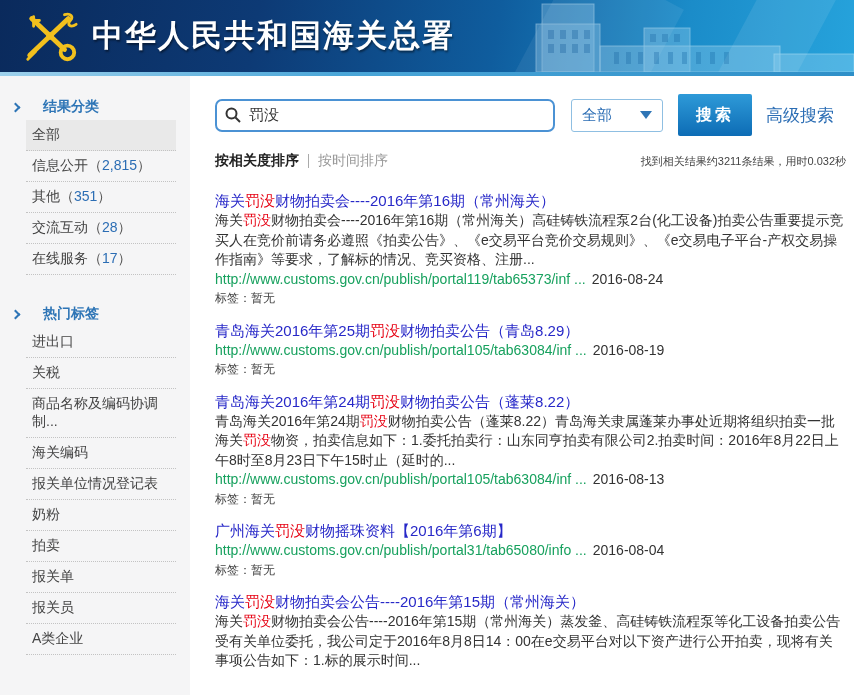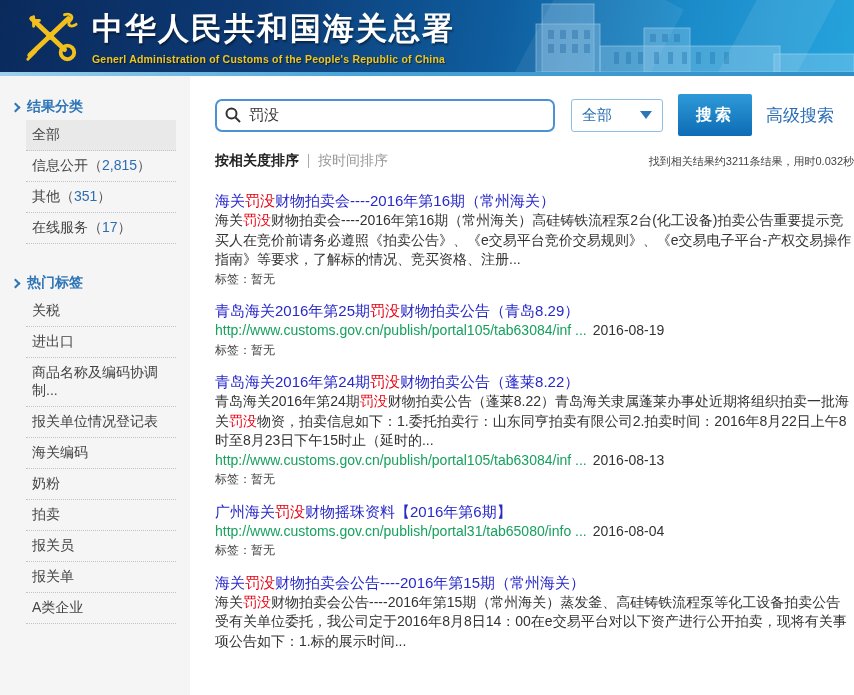--- a/index.html
+++ b/index.html
@@ -20,31 +20,31 @@
   .title-cn { color:#ffffff; font-size:31px; font-weight:bold; letter-spacing:2px; text-shadow:1px 2px 2px rgba(0,0,0,0.45); }
   .title-en { color:#f0c61f; font-size:10.5px; font-weight:bold; margin-top:3px; letter-spacing:0.2px; text-shadow:1px 1px 1px rgba(0,0,0,0.5); }
   .building { position:absolute; right:0; bottom:0; height:70px; width:330px; opacity:0.55; }
   .header-strip { height:4px; background:linear-gradient(90deg,#9ed1ec,#4aa6d8 40%,#2e8fc8); }
 
   
   .layout { display:flex; height:619px; }
 
   
   .sidebar { width:190px; background:#f5f5f6; padding:22px 0 0 12px; flex:0 0 auto; }
-  .side-head { display:flex; align-items:center; color:#2e75b6; font-size:14px; font-weight:bold; margin-bottom:4px; }
+  .side-head { display:flex; align-items:center; color:#2e75b6; font-size:14px; font-weight:bold; margin-bottom:4px;gap:16px; }
   .chev { width:7px; height:7px; border-top:2px solid #2e75b6; border-right:2px solid #2e75b6; transform:rotate(45deg); margin-right:8px; flex:0 0 auto; }
   .side-list { list-style:none; margin:0 14px 0 14px; }
   .side-list li { font-size:14px; color:#444; padding:6px 6px 6px 6px; border-bottom:1px dotted #c3c3c3; cursor:pointer; }
   .side-list li.selected { background:#e9e9e9; }
   .side-list .num { color:#2b6db4; }
   .side-list .paren { color:#555; }
   .side-sec + .side-sec { margin-top:30px; }
 
   
-  .main { flex:1 1 auto; padding:18px 0 0 25px; }
+  .main { flex:1 1 auto; padding:18px 8px 0 25px; }
   .search-row { display:flex; align-items:center; }
   .search-box { width:340px; height:33px; border:2px solid #4b92d4; border-radius:7px; display:flex; align-items:center; padding:0 8px; background:#fff; }
   .search-box svg { flex:0 0 auto; }
   .search-box input { border:none; outline:none; flex:1; font-size:15px; color:#333; margin-left:8px; background:transparent; font-family:inherit; }
   .scope { width:92px; height:33px; margin-left:16px; border:1px solid #8fbfe2; border-radius:3px; display:flex; align-items:center; justify-content:space-between; padding:0 10px; color:#2b6db4; font-size:15px; cursor:pointer; background:#fff; }
   .caret { width:0; height:0; border-left:6px solid transparent; border-right:6px solid transparent; border-top:8px solid #2e75b6; }
   .btn-search { width:74px; height:42px; margin-left:15px; border:none; border-radius:2px; background:linear-gradient(180deg,#2e9ad8,#0d6cb5); color:#fff; font-size:16px; font-weight:bold; cursor:pointer; letter-spacing:3px; font-family:inherit; }
   .adv-link { margin-left:14px; color:#2b6db4; font-size:17px; text-decoration:none; cursor:pointer; }
 
   .sort-row { display:flex; align-items:center; margin-top:16px;text-align:right; }
@@ -79,21 +79,20 @@
       <g stroke="#f2c01d" stroke-width="3" stroke-linecap="round" fill="none">
         <path d="M14 10 L14 20 M20 14 L14 14"></path>
         <path d="M46 8 C52 6 56 10 52 14 C48 18 52 22 58 18"></path>
         <path d="M8 54 L16 46"></path>
       </g>
       <circle cx="49" cy="47" r="7" stroke="#f2c01d" stroke-width="4" fill="none"></circle>
       <circle cx="31" cy="30" r="4" fill="#f2c01d"></circle>
     </svg>
     <div class="titles">
       <div class="title-cn">中华人民共和国海关总署</div>
-      <div class="title-en">Generl Administration of Customs of the People's Republic of China</div>
     </div>
     <svg class="building" viewBox="0 0 330 70">
       <g fill="rgba(210,240,255,0.45)" stroke="rgba(235,250,255,0.7)" stroke-width="1">
         <rect x="18" y="2" width="52" height="68"></rect>
         <rect x="12" y="22" width="64" height="48"></rect>
         <rect x="120" y="26" width="46" height="44"></rect>
         <rect x="76" y="44" width="180" height="26"></rect>
         <rect x="250" y="52" width="80" height="18"></rect>
       </g>
       <g fill="rgba(20,80,140,0.35)">
@@ -127,38 +126,39 @@
     <aside class="sidebar">
       <div class="side-sec">
         <div class="side-head">
           <span class="chev"></span>
           <span>结果分类</span>
         </div>
         <ul class="side-list" id="cat-list">
             <li class="selected"><span class="lbl">全部</span></li>
             <li><span class="lbl">信息公开</span><span class="paren">（</span><span class="num">2,815</span><span class="paren">）</span></li>
             <li><span class="lbl">其他</span><span class="paren">（</span><span class="num">351</span><span class="paren">）</span></li>
+            <li><span class="lbl">交流互动</span><span class="paren">（</span><span class="num">28</span><span class="paren">）</span></li>
             <li><span class="lbl">在线服务</span><span class="paren">（</span><span class="num">17</span><span class="paren">）</span></li>
           </ul>
       </div>
       <div class="side-sec">
         <div class="side-head">
           <span class="chev"></span>
           <span>热门标签</span>
         </div>
         <ul class="side-list" id="tag-list">
+            <li>进出口</li>
             <li>关税</li>
-            <li>进出口</li>
             <li>商品名称及编码协调制...</li>
+            <li>海关编码</li>
             <li>报关单位情况登记表</li>
-            <li>海关编码</li>
             <li>奶粉</li>
             <li>拍卖</li>
+            <li>报关单</li>
             <li>报关员</li>
-            <li>报关单</li>
             <li>A类企业</li>
           </ul>
       </div>
     </aside>
 
     <main class="main">
 
       <div class="search-row">
         <div class="search-box">
           <svg width="16" height="16" viewBox="0 0 16 16">
@@ -179,20 +179,21 @@
         <span class="sort-active">按相关度排序</span>
         <span class="sort-sep"></span>
         <span class="sort-inactive">按时间排序</span>
         <span class="stats">找到相关结果约3211条结果，用时0.032秒</span>
       </div>
 
       <div class="results" id="results">
           <div class="result">
             <a class="r-title">海关<span class="kw">罚没</span>财物拍卖会----2016年第16期（常州海关）</a>
             <div class="r-snippet">海关<span class="kw">罚没</span>财物拍卖会----2016年第16期（常州海关）高硅铸铁流程泵2台(化工设备)拍卖公告重要提示竞买人在竞价前请务必遵照《拍卖公告》、《e交易平台竞价交易规则》、《e交易电子平台-产权交易操作指南》等要求，了解标的情况、竞买资格、注册...</div>
+            <div class="r-url-line"><span class="r-url">http://www.customs.gov.cn/publish/portal119/tab65373/inf ...</span><span class="r-date">2016-08-24</span></div>
             <div class="r-tag">标签：暂无</div>
           </div>
           <div class="result">
             <a class="r-title">青岛海关2016年第25期<span class="kw">罚没</span>财物拍卖公告（青岛8.29）</a>
             <div class="r-url-line"><span class="r-url">http://www.customs.gov.cn/publish/portal105/tab63084/inf ...</span><span class="r-date">2016-08-19</span></div>
             <div class="r-tag">标签：暂无</div>
           </div>
           <div class="result">
             <a class="r-title">青岛海关2016年第24期<span class="kw">罚没</span>财物拍卖公告（蓬莱8.22）</a>
             <div class="r-snippet">青岛海关2016年第24期<span class="kw">罚没</span>财物拍卖公告（蓬莱8.22）青岛海关隶属蓬莱办事处近期将组织拍卖一批海关<span class="kw">罚没</span>物资，拍卖信息如下：1.委托拍卖行：山东同亨拍卖有限公司2.拍卖时间：2016年8月22日上午8时至8月23日下午15时止（延时的...</div>

